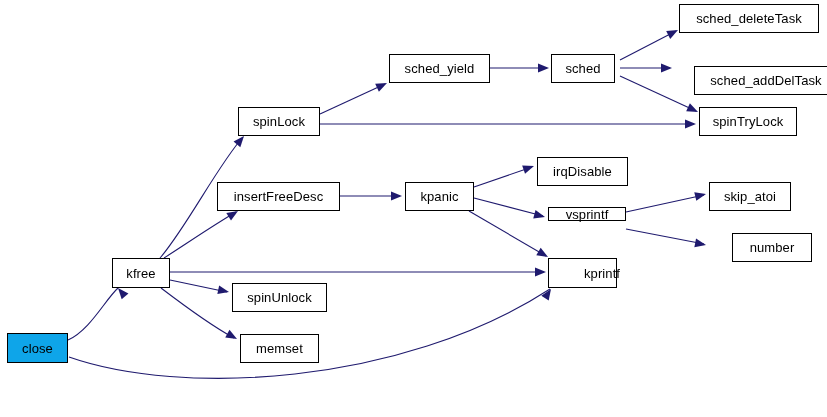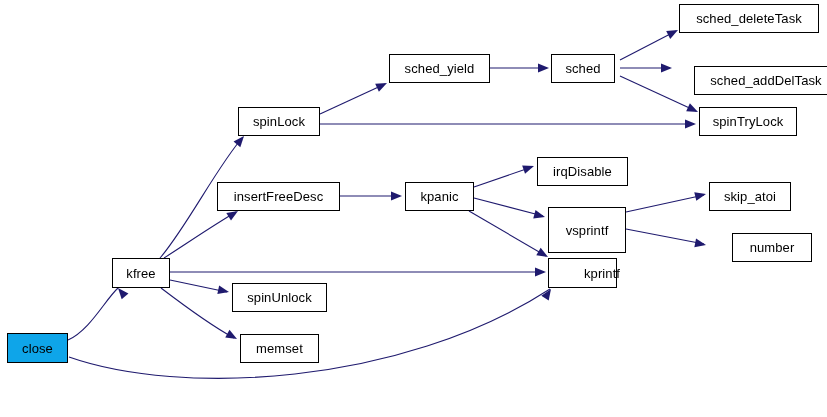--- a/index.html
+++ b/index.html
@@ -162,21 +162,21 @@
       </div>
       <div class="node" style="left: 551px; top: 54px; width: 64px; height: 29px;">
         <span class="node-label">sched</span>
       </div>
       <div class="node" style="left: 405px; top: 182px; width: 69px; height: 29px;">
         <span class="node-label">kpanic</span>
       </div>
       <div class="node" style="left: 537px; top: 157px; width: 91px; height: 29px;">
         <span class="node-label">irqDisable</span>
       </div>
-      <div class="node" style="left: 548px; top: 207px; width: 78px; height: 46px;">
+      <div class="node" style="left: 548px; top: 207px; width: 78px; height: 14px;">
         <span class="node-label">vsprintf</span>
       </div>
       <div class="node" style="left: 548px; top: 258px; width: 69px; height: 30px; padding-left: 39px;">
         <span class="node-label">kprintf</span>
       </div>
       <div class="node" style="left: 679px; top: 4px; width: 140px; height: 29px;">
         <span class="node-label">sched_deleteTask</span>
       </div>
       <div class="node" style="left: 694px; top: 54px; width: 144px; height: 29px; margin-top: 12px;">
         <span class="node-label">sched_addDelTask</span>

